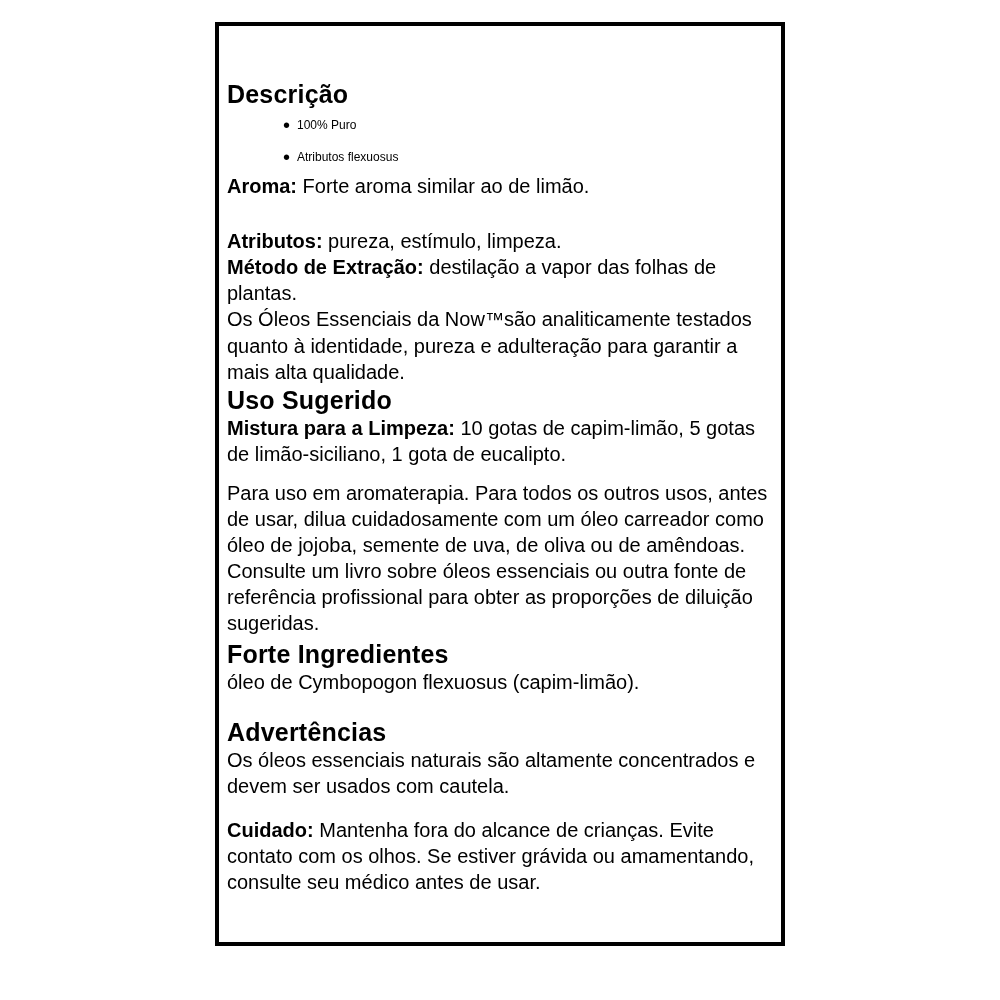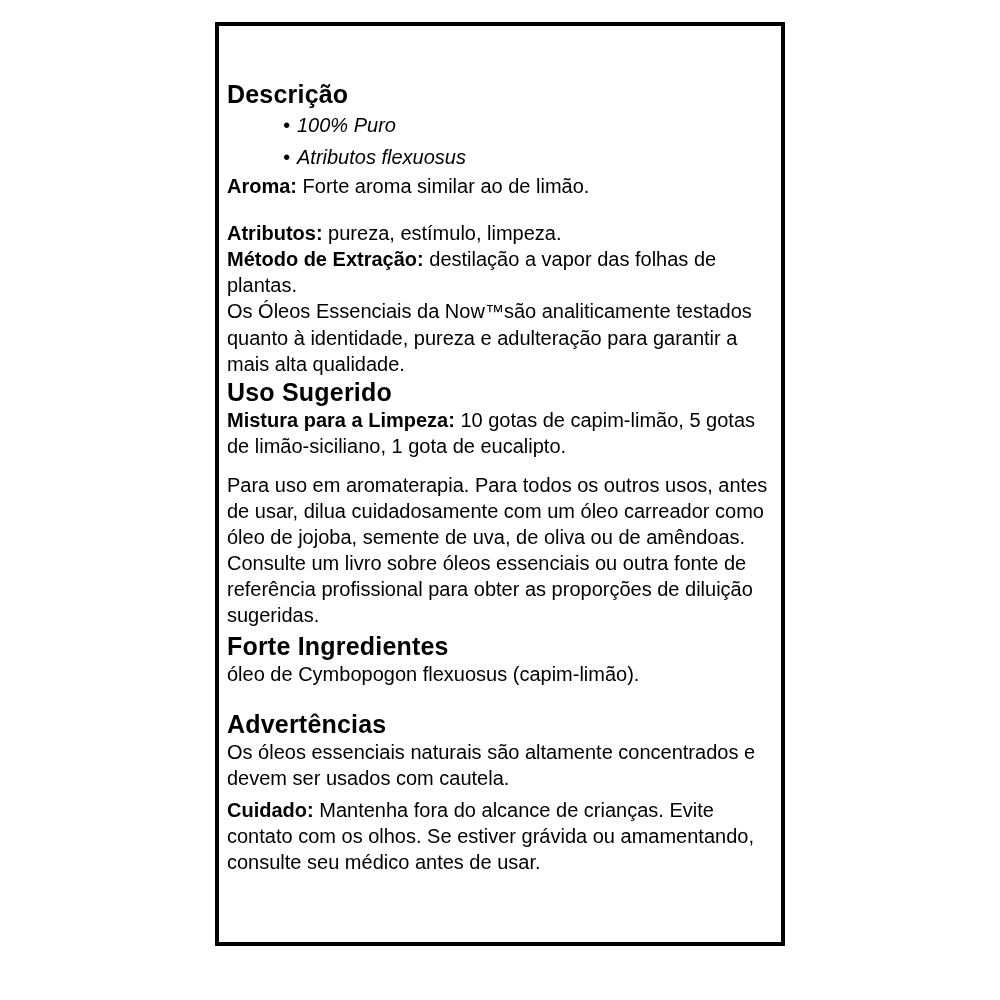--- a/index.html
+++ b/index.html
@@ -38,42 +38,41 @@
     font-size: 20px;
     line-height: 26px;
   }
   b { font-weight: bold; text-align: center; }
   ul.feature-list {
     list-style: none;
     margin: 0;
     padding: 0 0 0 70px;
   }
   ul.feature-list li {
-    font-size: 20px;
+    font-size: 12px;
     line-height: 32px;
     position: relative;
-    font-style: italic;
   }
   ul.feature-list li::before {
     content: "\2022";
     position: absolute;
     left: -14px;
     font-size: 20px;
   }
   .tm {
     font-size: 0.95em;
   }
   
-  .gap-atributos   { margin-top: 21px; }
+  .gap-atributos   { margin-top: 29px; }
   .gap-metodo      { }
   .gap-qualidade   { }
   .gap-parauso     { margin-top: 13px; }
   .gap-outros      { margin-top: 3px; }
   .gap-advert      { margin-top: 22px; }
-  .gap-cuidado     { margin-top: 6px; }
+  .gap-cuidado     { margin-top: 18px; }
 </style>
 </head>
 <body>
 
 <div class="panel">
 
   <h2>Descrição</h2>
 
   <ul class="feature-list">
     <li>100% Puro</li>

